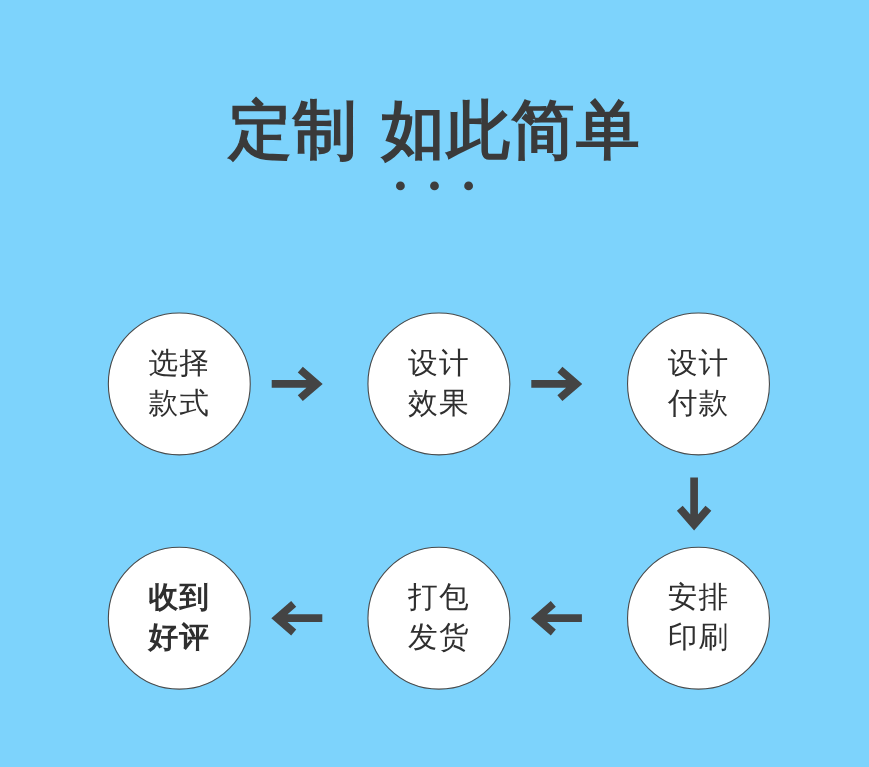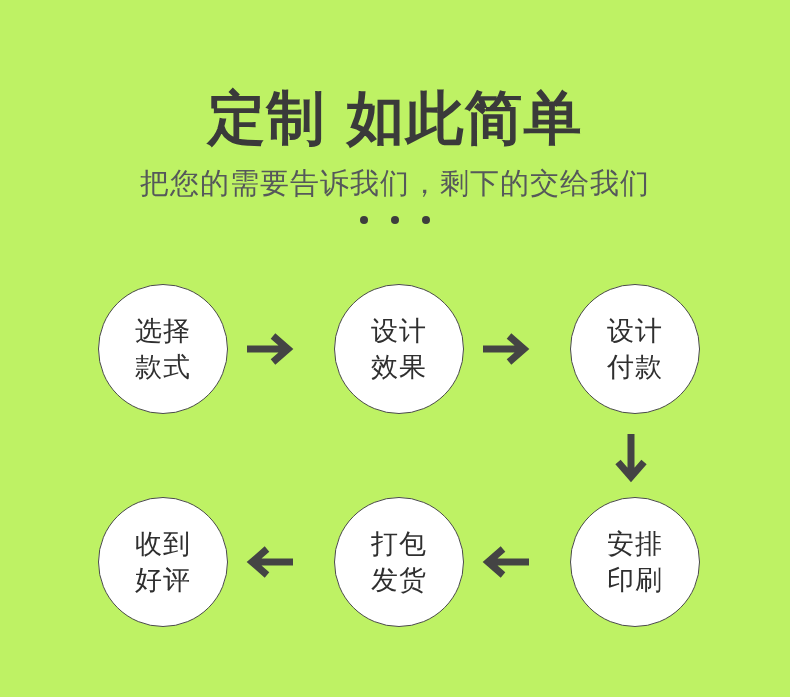--- a/index.html
+++ b/index.html
@@ -12,21 +12,21 @@
     height: 697px;
     font-family: "DejaVu Sans", "Liberation Sans", sans-serif;
     color: #3b3b3b;
     overflow: hidden;
     position: relative;
   }
   .page {
     position: relative;
     width: 790px;
     height: 697px;
-    background: #bef264;
+    background: #7dd3fc;
   }
 
   
   .header {
     position: absolute;
     top: 0;
     left: 0;
     width: 790px;
     text-align: center;
   }
@@ -92,21 +92,21 @@
     letter-spacing: 1px;
     white-space: nowrap;
   }
 
   
   .n1 { left: 98px;  top: 284px; }
   .n2 { left: 334px; top: 284px; }
   .n3 { left: 570px; top: 284px; }
   .n4 { left: 570px; top: 497px; }
   .n5 { left: 334px; top: 497px; }
-  .n6 { left: 98px;  top: 497px; }
+  .n6 { left: 98px;  top: 497px; font-weight: bold; }
 
   
   .arrow {
     position: absolute;
     display: block;
   }
   .arrow svg { display: block; }
 
   .a1 { left: 243px; top: 330px; }   
   .a2 { left: 479px; top: 330px; }   
@@ -114,21 +114,20 @@
   .a4 { left: 479px; top: 543px; }   
   .a5 { left: 243px; top: 543px; }   
 </style>
 </head>
 <body>
 
 <div class="page">
 
   <div class="header">
     <h1 class="title">定制 如此简单</h1>
-    <p class="subtitle">把您的需要告诉我们，剩下的交给我们</p>
     <div class="dots">
       <span class="dot"></span>
       <span class="dot"></span>
       <span class="dot"></span>
     </div>
   </div>
 
   <div class="flow">
 
     <div class="node n1">

